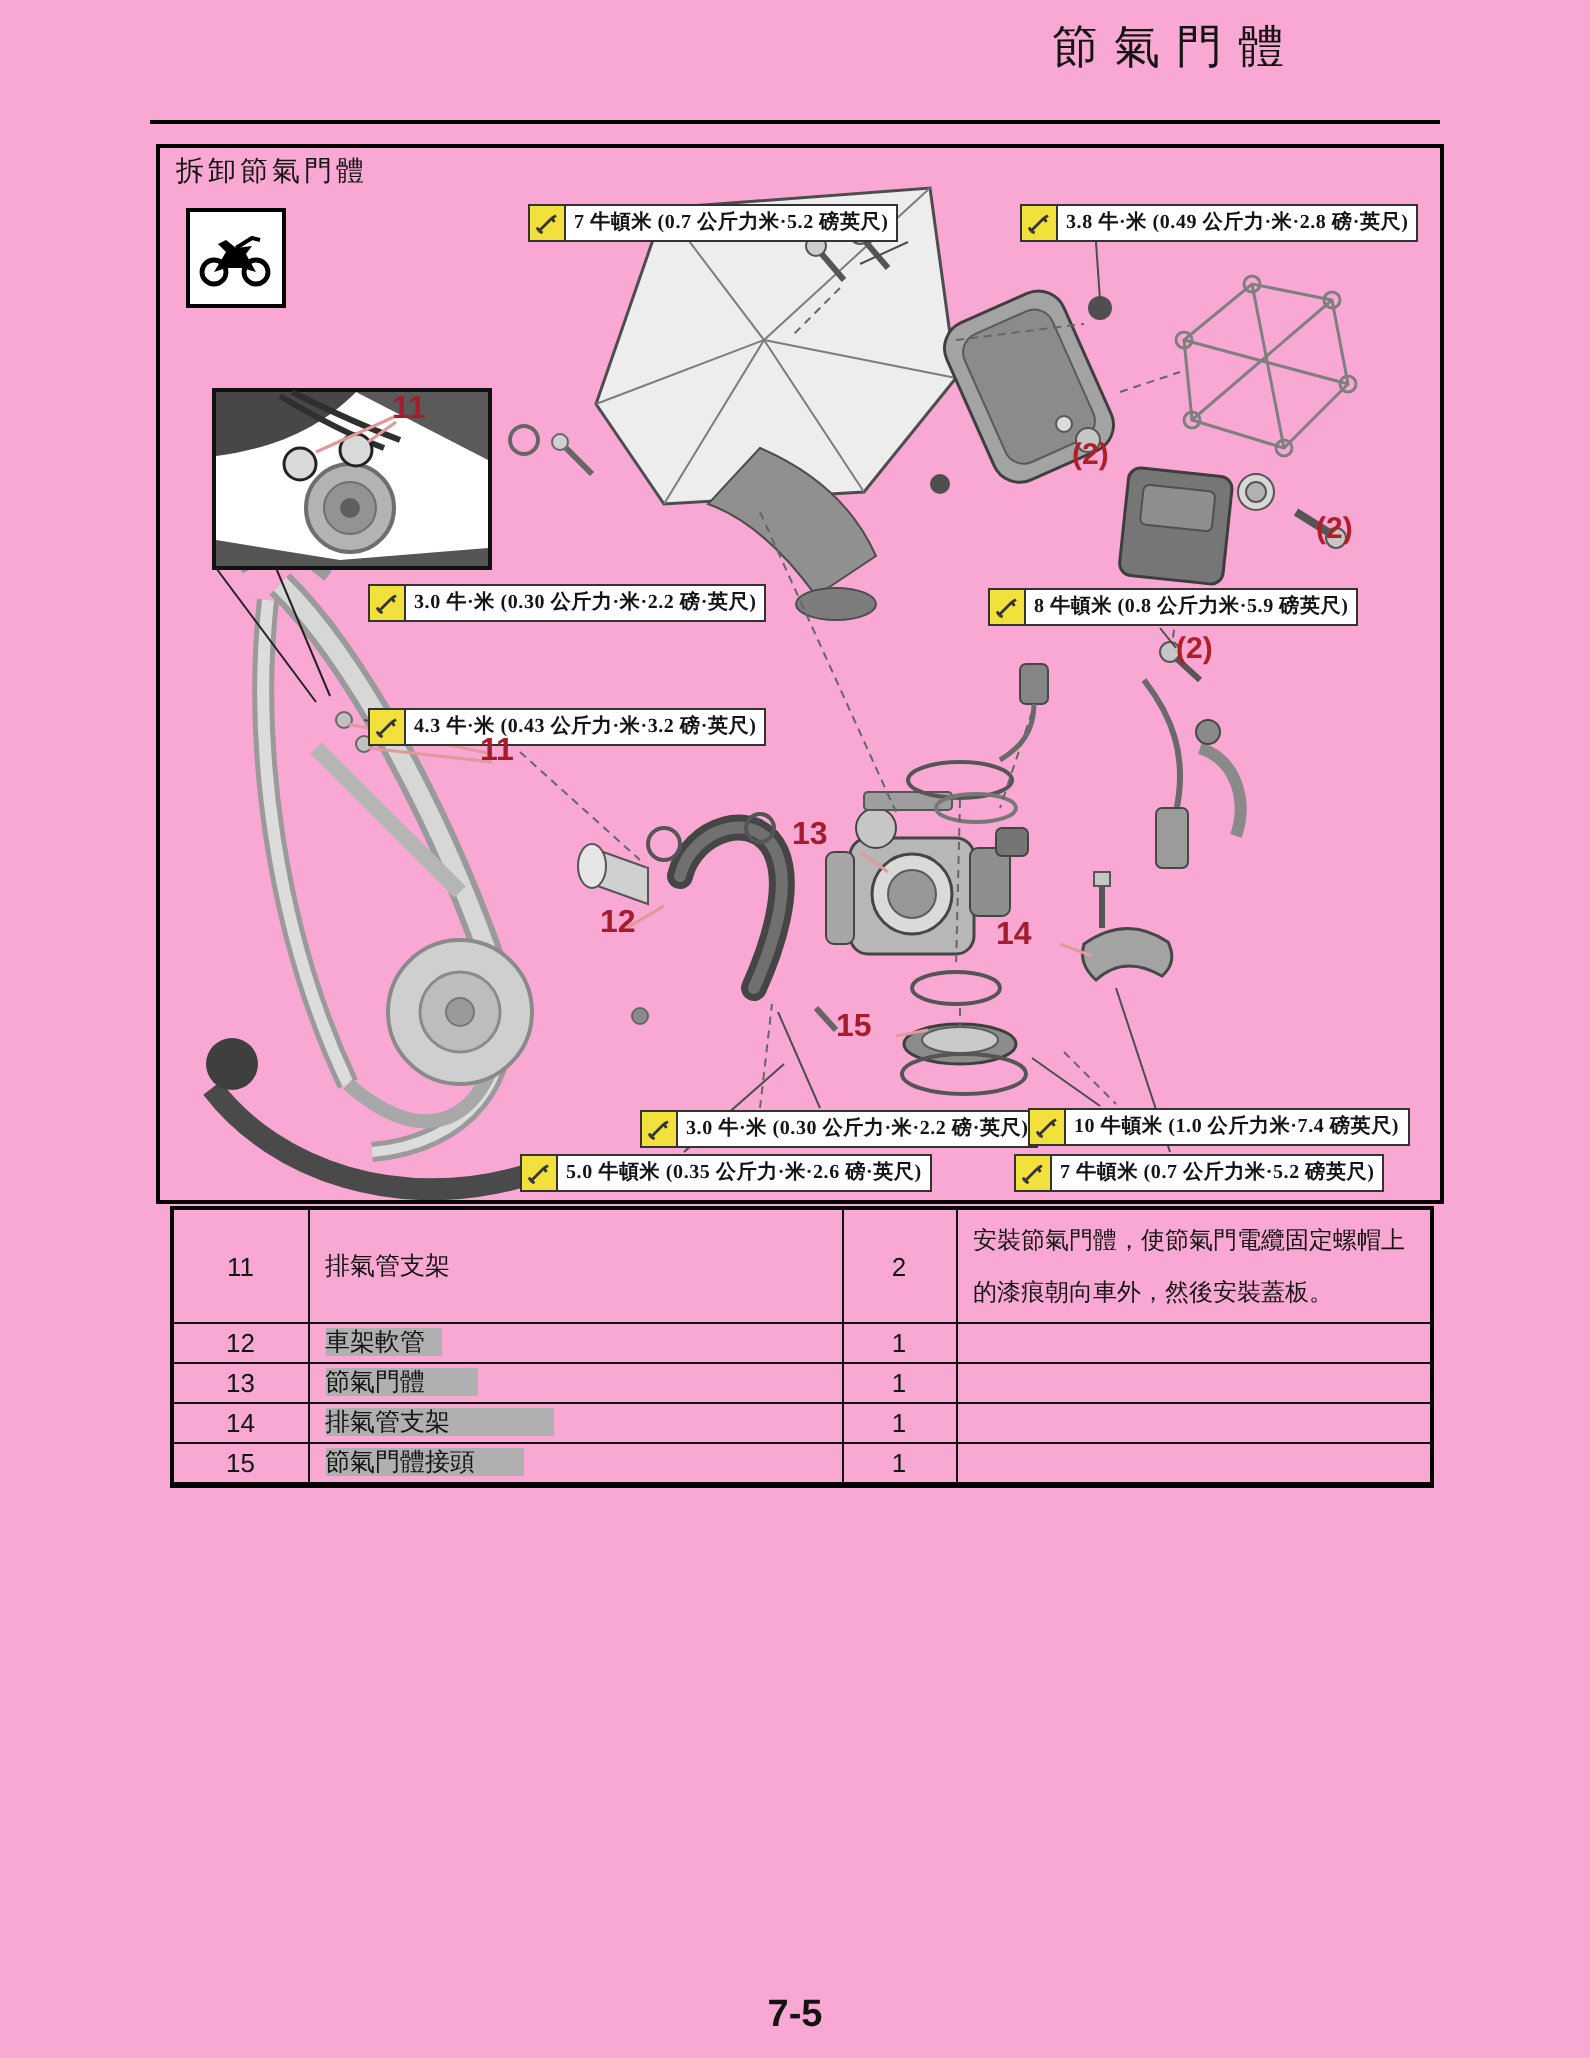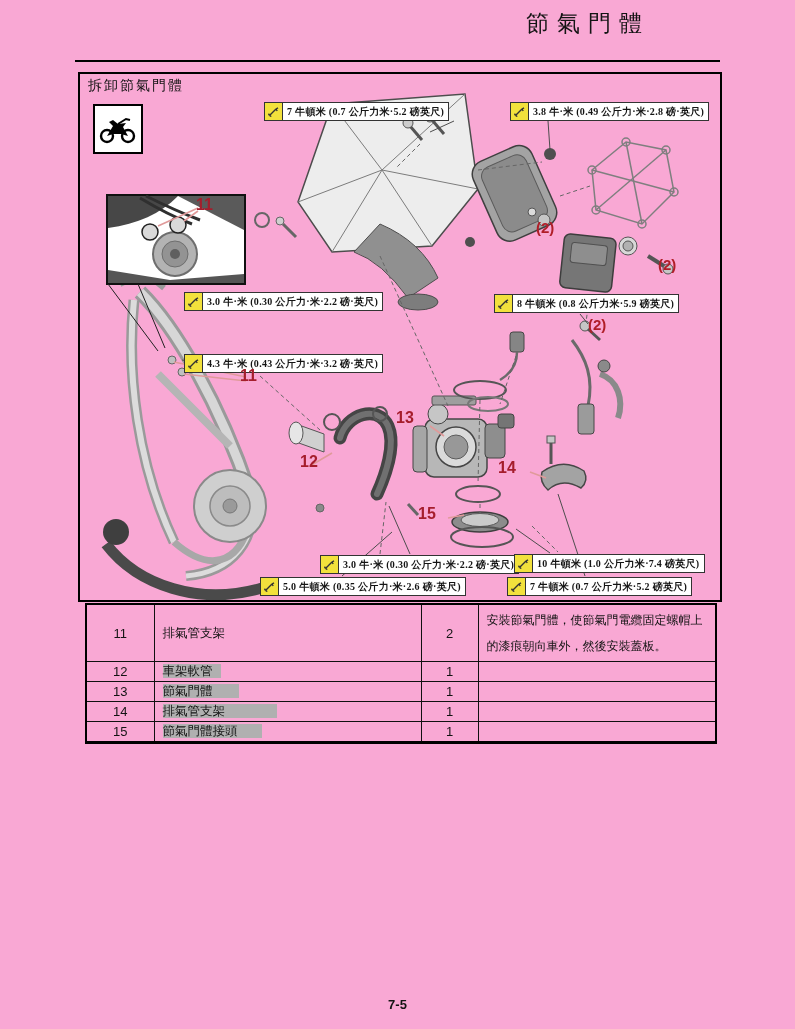--- a/index.html
+++ b/index.html
@@ -28,21 +28,21 @@
   table.parts th,table.parts td{border:1px solid #111;}
   table.parts th{font-weight:normal;font-size:13px;height:22px;}
   td.c-order,td.c-qty{text-align:center;font-size:13px;
         font-family:"Liberation Sans","DejaVu Sans",sans-serif;}
   td.c-job{padding-left:8px;font-size:12.5px;}
   td.c-remarks{padding:2px 8px;font-size:12px;line-height:26px;vertical-align:top;}
   tr.row-main{height:52px;}
   tr.row-small{height:17px;}
   .hl{background:#b0b0b0;}
   .page-num{position:absolute;left:0;top:997px;width:795px;text-align:center;font-weight:bold;
-        font-size:13px;font-family:"Liberation Sans","DejaVu Sans",sans-serif;}
+        font-size:19px;font-family:"Liberation Sans","DejaVu Sans",sans-serif;}
 </style>
 </head>
 <body>
 
 <div class="page">
 
   <div class="header-title">節氣門體</div>
   <div class="top-rule"></div>
 
   <div class="figure-box">

